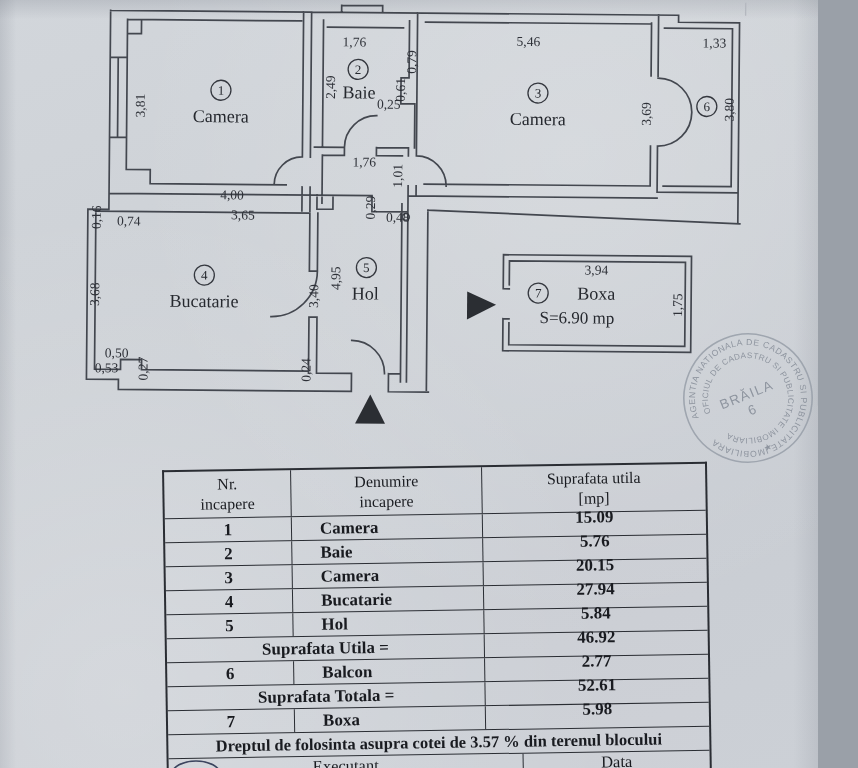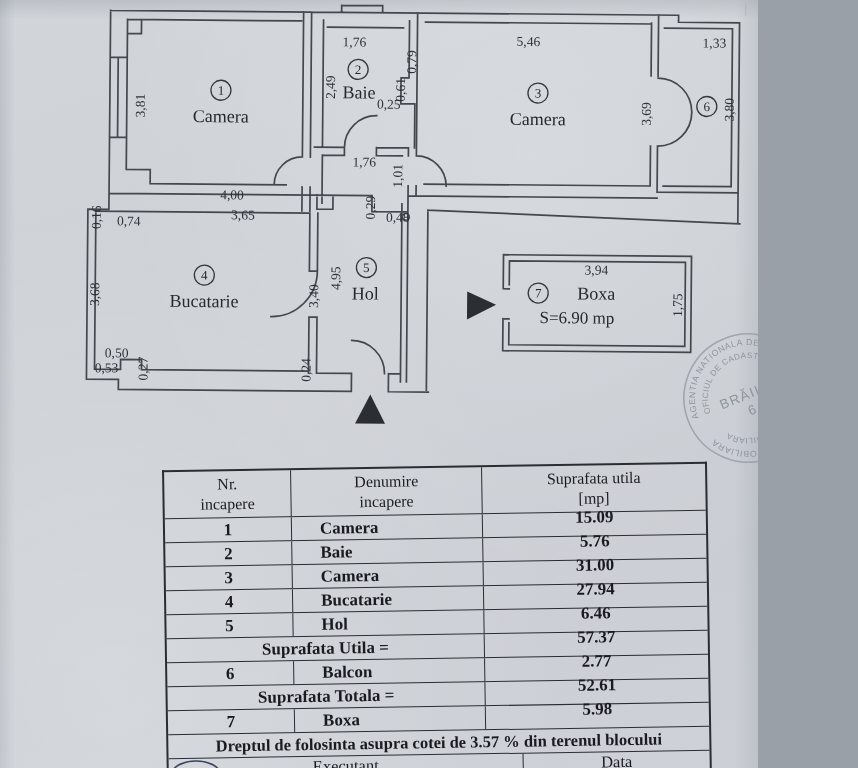--- a/index.html
+++ b/index.html
@@ -1,17 +1,17 @@
 <!DOCTYPE html>
 <html><head>
 <meta charset="utf-8">
 <style>
   html,body{margin:0;padding:0;background:#9aa0a8;}
   .page{
-    position:relative;width:758px;height:768px;overflow:hidden;
+    position:relative;width:818px;height:768px;overflow:hidden;
     background:
       radial-gradient(ellipse at 70% 20%, rgba(255,255,255,.18), transparent 55%),
       radial-gradient(ellipse at 15% 90%, rgba(255,255,255,.22), transparent 50%),
       linear-gradient(180deg, rgba(110,116,128,.22), transparent 2.5%),
       linear-gradient(90deg, rgba(110,116,128,.20), transparent 2%),
       linear-gradient(270deg, rgba(110,116,128,.16), transparent 3%),
       linear-gradient(160deg,#d2d6db 0%,#cdd1d6 40%,#c9cdd3 70%,#ccd0d6 100%);
     font-family:"Liberation Serif", serif;
   }
   .plan-svg{position:absolute;left:0;top:0;}
@@ -211,42 +211,42 @@
       <div class="tcell nr b-r">2</div>
       <div class="tcell name b-r">Baie</div>
       <div class="tcell val">
           <span>5.76</span>
         </div>
     </div>
     <div class="trow data">
       <div class="tcell nr b-r">3</div>
       <div class="tcell name b-r">Camera</div>
       <div class="tcell val">
-          <span>31.00</span>
+          <span>20.15</span>
         </div>
     </div>
     <div class="trow data">
       <div class="tcell nr b-r">4</div>
       <div class="tcell name b-r">Bucatarie</div>
       <div class="tcell val">
           <span>27.94</span>
         </div>
     </div>
     <div class="trow data">
       <div class="tcell nr b-r">5</div>
       <div class="tcell name b-r">Hol</div>
       <div class="tcell val">
-          <span>6.46</span>
+          <span>5.84</span>
         </div>
     </div>
 
     <div class="trow data summary">
       <div class="tcell sum-label b-r">Suprafata Utila =</div>
       <div class="tcell val">
-          <span>57.37</span>
+          <span>46.92</span>
         </div>
     </div>
 
     <div class="trow data">
       <div class="tcell nr b-r">6</div>
       <div class="tcell name b-r">Balcon</div>
       <div class="tcell val">
           <span>2.77</span>
         </div>
     </div>

